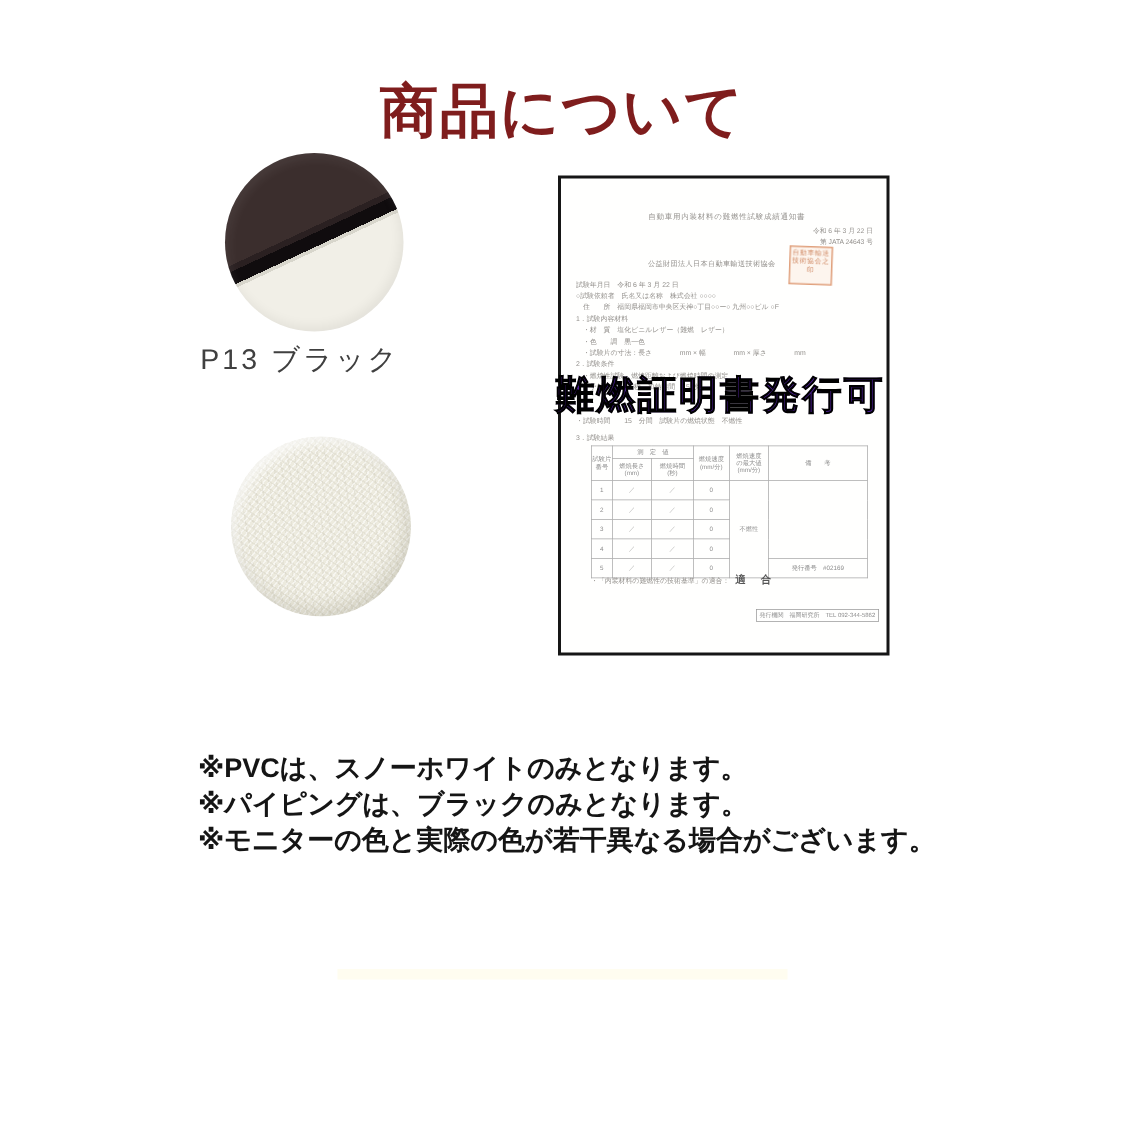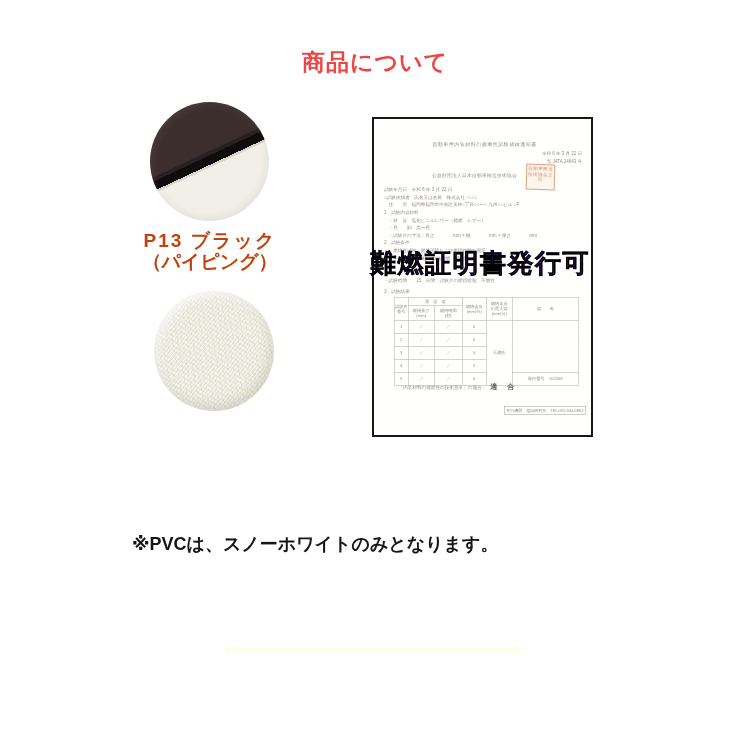--- a/index.html
+++ b/index.html
@@ -4,49 +4,49 @@
 <style>
   html,body{margin:0;padding:0;}
   body{
     width:750px;height:750px;position:relative;background:#ffffff;
     font-family:"Liberation Sans","DejaVu Sans",sans-serif;color:#111;
     overflow:hidden;
   }
   
   .page-title{
     position:absolute;left:0;right:0;top:47px;text-align:center;
-    font-size:23px;font-weight:800;letter-spacing:1px;color:#ef4444;
+    font-size:39px;font-weight:800;letter-spacing:1px;color:#7f1d1d;
   }
   
   .swatch{position:absolute;border-radius:50%;}
   .swatch-piping{
     left:150px;top:102px;width:119px;height:119px;
     background:linear-gradient(155deg,
       #3b2e2d 0 44%, #2a2021 44% 46.5%, #100c0e 46.5% 52%,
       #d8d6cc 52% 53.5%, #f1efe7 53.5% 100%);
     box-shadow:inset 2px 3px 8px rgba(255,255,255,.08), inset -2px -3px 8px rgba(0,0,0,.06);
   }
   .swatch-pvc{
     left:154px;top:291px;width:120px;height:120px;
     background-color:#edebdf;
     background-image:
       repeating-linear-gradient(35deg, rgba(208,204,188,.30) 0 1px, transparent 1px 4px),
       repeating-linear-gradient(-52deg, rgba(255,255,255,.55) 0 1px, transparent 1px 3px),
       repeating-linear-gradient(80deg, rgba(198,194,178,.22) 0 1px, transparent 1px 5px);
     box-shadow:inset -3px -5px 12px rgba(140,135,115,.28), inset 3px 4px 8px rgba(255,255,255,.85);
   }
   .swatch-label{
-    position:absolute;left:95px;width:230px;text-align:center;
-    font-size:19px;font-weight:700;line-height:21px;color:#c2410c;
+    position:absolute;left:85px;width:230px;text-align:center;
+    font-size:19px;font-weight:400;line-height:21px;color:#404040;
   }
   .swatch-label .l1{letter-spacing:2px;}
   .label-piping{top:230px;}
   .label-pvc{top:424px;}
   
-  .notes{position:absolute;left:132px;top:500px;width:500px;margin-top:32px;}
+  .notes{position:absolute;left:132px;top:500px;width:500px;}
   .note-line{
     font-size:18px;font-weight:800;line-height:24px;color:#151515;
     white-space:pre-wrap;
   }
   
   .doc{
     position:absolute;left:372px;top:117px;width:221px;height:320px;
     background:#fffffe;border:2px solid #161616;box-sizing:border-box;
     overflow:hidden;
   }
@@ -99,21 +99,20 @@
   .artifact{position:absolute;left:225px;top:646px;width:300px;height:7px;background:#fffdf0;}
 </style>
 </head>
 <body>
 
 <div class="page-title">商品について</div>
 
 <div class="swatch swatch-piping"></div>
 <div class="swatch-label label-piping">
   <div class="l1">P13 ブラック</div>
-  <div class="l2">（パイピング）</div>
 </div>
 
 <div class="swatch swatch-pvc"></div>
 <div class="swatch-label label-pvc">
 </div>
 
 <div class="doc">
   <div class="doc-inner">
     <div class="d-title smudge">自動車用内装材料の難燃性試験成績通知書</div>
     <div class="d-date smudge">令和 6 年 3 月 22 日</div>
@@ -206,15 +205,17 @@
       <span>・「内装材料の難燃性の技術基準」の適合：</span><span class="ok">適　合</span>
     </div>
     <div class="d-issuer smudge">発行機関　福岡研究所　TEL 092-344-5862</div>
   </div>
 </div>
 
 <div class="doc-overlay">難燃証明書発行可</div>
 
 <div class="notes">
   <div class="note-line">※PVCは、スノーホワイトのみとなります。</div>
+  <div class="note-line">※パイピングは、ブラックのみとなります。</div>
+  <div class="note-line">※モニターの色と実際の色が若干異なる場合がございます。</div>
 </div>
 
 <div class="artifact"></div>
 
 </body></html>

